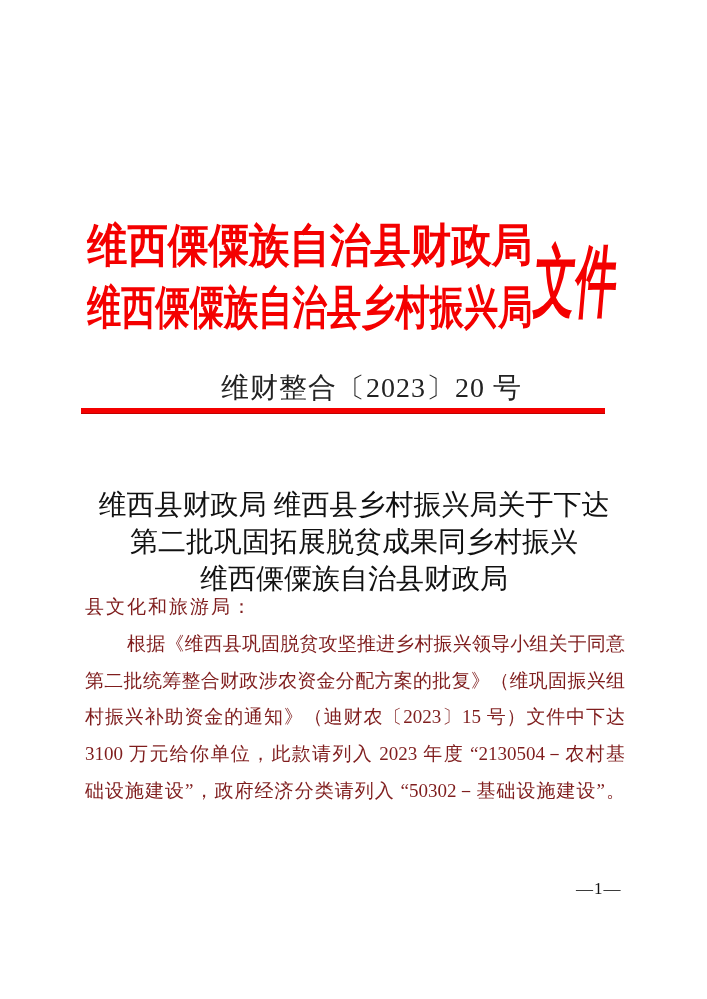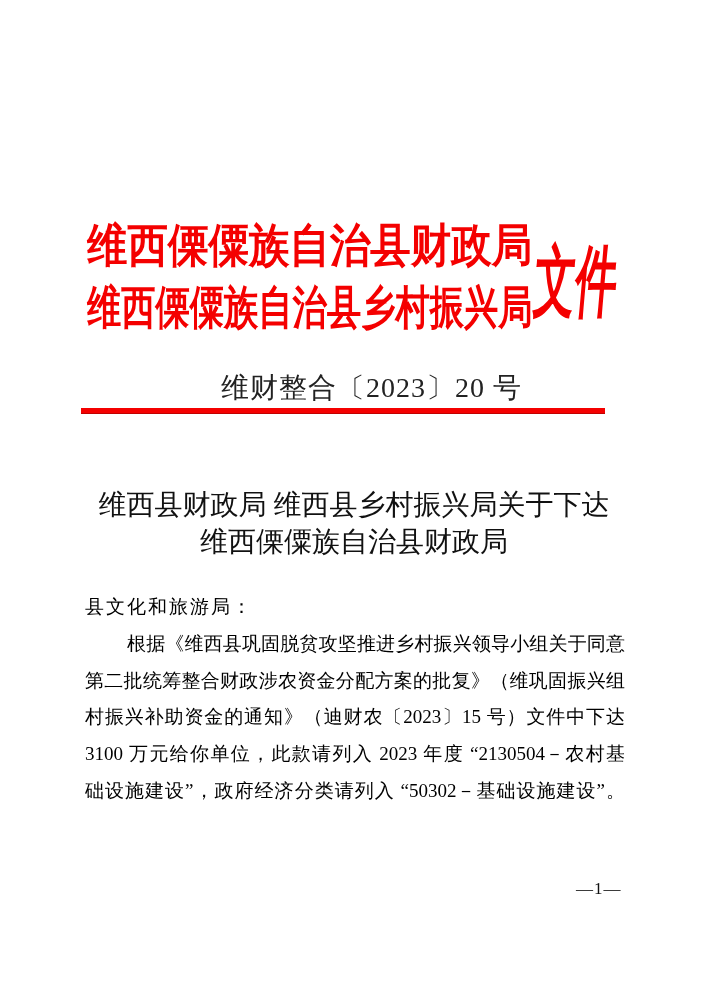--- a/index.html
+++ b/index.html
@@ -91,21 +91,21 @@
   }
 
   
   .body-block {
     position: absolute;
     left: 85px;
     top: 589px;
     width: 540px;
     font-size: 19px;
     line-height: 36.8px;
-    color: #000000;
+    color: #7f1d1d;
   }
   .body-salutation {
     text-align: left;
     letter-spacing: 2px;
   }
   .body-line {
     text-align: justify;
     text-align-last: justify;
     white-space: nowrap;
     overflow: hidden;
@@ -133,20 +133,21 @@
   <div class="agency-line agency-line-1">维西傈僳族自治县财政局</div>
   <div class="agency-line agency-line-2">维西傈僳族自治县乡村振兴局</div>
   <div class="doc-type">文件</div>
 
   <div class="doc-number">维财整合〔2023〕20 号</div>
 
   <div class="red-rule"></div>
 
   <div class="title-block">
     <div>维西县财政局 维西县乡村振兴局关于下达</div>
+    <div>第二批巩固拓展脱贫成果同乡村振兴</div>
     <div>维西傈僳族自治县财政局</div>
   </div>
 
   <div class="body-block">
     <div class="body-salutation">县文化和旅游局：</div>
     <div class="body-line indent">根据《维西县巩固脱贫攻坚推进乡村振兴领导小组关于同意</div>
     <div class="body-line">第二批统筹整合财政涉农资金分配方案的批复》（维巩固振兴组</div>
     <div class="body-line">村振兴补助资金的通知》（迪财农〔2023〕15 号）文件中下达</div>
     <div class="body-line">3100 万元给你单位，此款请列入 2023 年度 “2130504－农村基</div>
     <div class="body-line">础设施建设”，政府经济分类请列入 “50302－基础设施建设”。</div>

